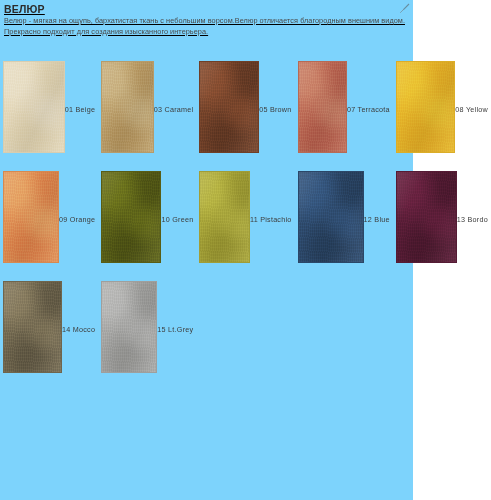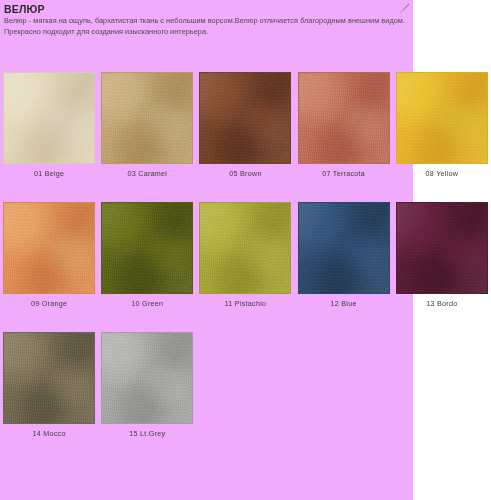--- a/index.html
+++ b/index.html
@@ -7,21 +7,22 @@
     width: 491px;
     height: 500px;
     overflow: hidden;
     background: #ffffff;
     font-family: "Liberation Sans", sans-serif;
   }
   #root {
     width: 413px;
     height: 500px;
     position: relative;
-    background: #f0abfc;
+    background: #7dd3fc;
+    text-decoration: underline;
   }
 
   
   .header {
     padding: 3px 8px 0 4px;
     position: relative;
   }
   .title {
     font-size: 10.5px;
     font-weight: bold;
@@ -54,23 +55,22 @@
     left: 0;
     width: 491px;
     display: flex;
     flex-wrap: wrap;
   }
   .cell {
     width: 98.2px;
     height: 110px;
     padding: 0 3px;
     display: flex;
-    flex-direction: column;
+    flex-direction: row;
     align-items: center;
-    margin-top: 20px;
   }
   .swatch {
     width: 92px;
     height: 92px;
     position: relative;
     overflow: hidden;
     border: 1px solid rgba(0,0,0,.05);
   }
   
   .swatch .tex {

